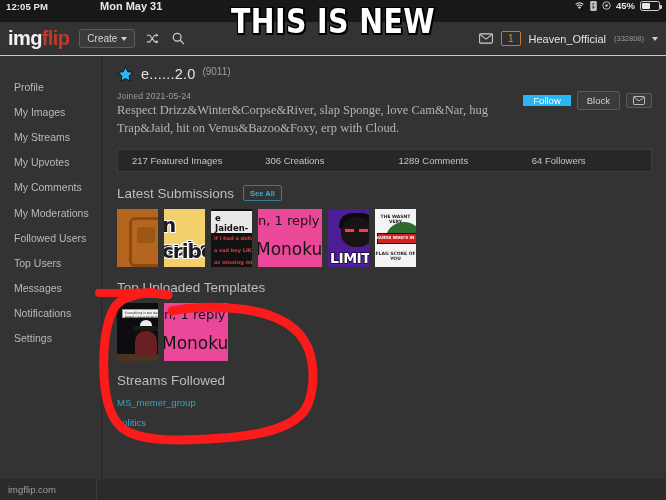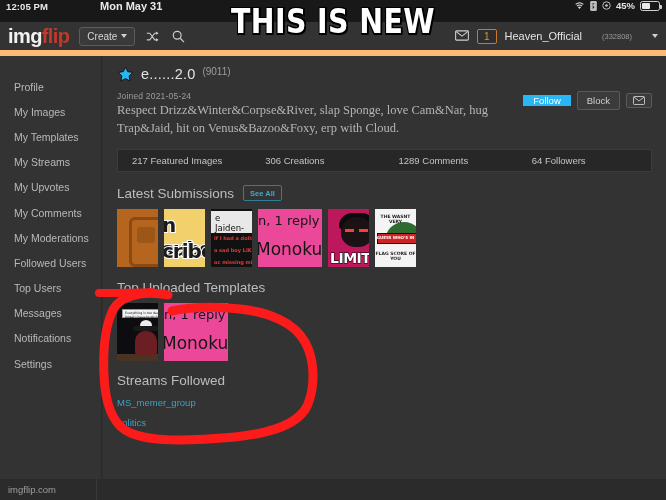--- a/index.html
+++ b/index.html
@@ -50,21 +50,21 @@
   .batt-fill {
     position: absolute; left: 1px; top: 1px; bottom: 1px;
     width: 44%; background: #e8e8e8; border-radius: 1px;
   }
 
   
   .navbar {
     position: absolute; top: 22px; left: 0;
     width: 666px; height: 34px;
     background: #333333;
-    border-bottom: 6px solid #fdba74;
+    border-bottom: 1px solid #fdba74;
     display: flex; align-items: center;
     padding: 0 8px;
     z-index: 4;
   }
   .brand {
     font-size: 20px; font-weight: bold; letter-spacing: -0.6px;
     color: #f2f2f2;
   }
   .brand .flip { color: #c0392b; }
   .create-btn {
@@ -88,21 +88,21 @@
   .msg-icon { color: #cfcfcf; }
   .notif-badge {
     border: 1px solid #c87a2a;
     color: #d8923d;
     font-size: 10px;
     padding: 1px 6px;
     border-radius: 2px;
     background: #2e2e2e;
   }
   .user-chip {
-    display: flex; align-items: center; gap: 20px;
+    display: flex; align-items: center; gap: 8px;
     color: #e3e3e3; font-size: 11px;
   }
   .user-pts { color: #9a9a9a; font-size: 7.5px; }
 
   
   .caption {
     position: absolute; top: 2px; left: 0; width: 666px;
     text-align: center;
     z-index: 9;
     font-family: "DejaVu Sans", sans-serif;
@@ -238,36 +238,36 @@
   }
   .t2 .l1 { top: 4px; }
   .t2 .l2 { top: 30px; }
   .t3 { background: #111; }
   .t3 .tophalf {
     position: absolute; left: 0; top: 2px; width: 100%; height: 22px;
     background: #e8e8e8;
   }
   .t3 .label {
     position: absolute; left: 4px; top: 4px; font-size: 8.5px;
-    color: #111; font-weight: normal;
+    color: #111; font-weight: bold;
   }
   .t3 .rl {
     position: absolute; left: 3px; font-size: 5px; color: #e03c3c;
     font-weight: bold; white-space: nowrap;
   }
   .t4 { background: #ec4899; color: #151515; }
   .t4 .r1 {
     position: absolute; left: 0px; top: 4px; font-size: 13px; font-weight: 500;
     white-space: nowrap;
   }
   .t4 .r2 {
     position: absolute; left: -2px; top: 30px; font-size: 17px; font-weight: 500;
     white-space: nowrap;
   }
-  .t5 { background: #be185d; }
+  .t5 { background: #4c1d95; }
   .t5 .face {
     position: absolute; left: 13px; top: 8px;
     width: 32px; height: 30px; background: #1a1214; border-radius: 50% 50% 45% 45%;
   }
   .t5 .hair {
     position: absolute; left: 11px; top: 4px;
     width: 36px; height: 16px; background: #0d0a0c; border-radius: 18px 18px 4px 4px;
   }
   .t5 .eye {
     position: absolute; top: 20px; width: 9px; height: 3px; background: #ff3b3b;
@@ -413,21 +413,20 @@
         <span>Heaven_Official</span>
         <span class="user-pts">(332808)</span>
         <span class="caret"></span>
       </span>
     </div>
   </div>
 
   <div class="sidebar">
     <div class="side-item">Profile</div>
     <div class="side-item">My Images</div>
-    <div class="side-item">My Templates</div>
     <div class="side-item">My Streams</div>
     <div class="side-item">My Upvotes</div>
     <div class="side-item">My Comments</div>
     <div class="side-item">My Moderations</div>
     <div class="side-item">Followed Users</div>
     <div class="side-item">Top Users</div>
     <div class="side-item">Messages</div>
     <div class="side-item">Notifications</div>
     <div class="side-item">Settings</div>
   </div>

